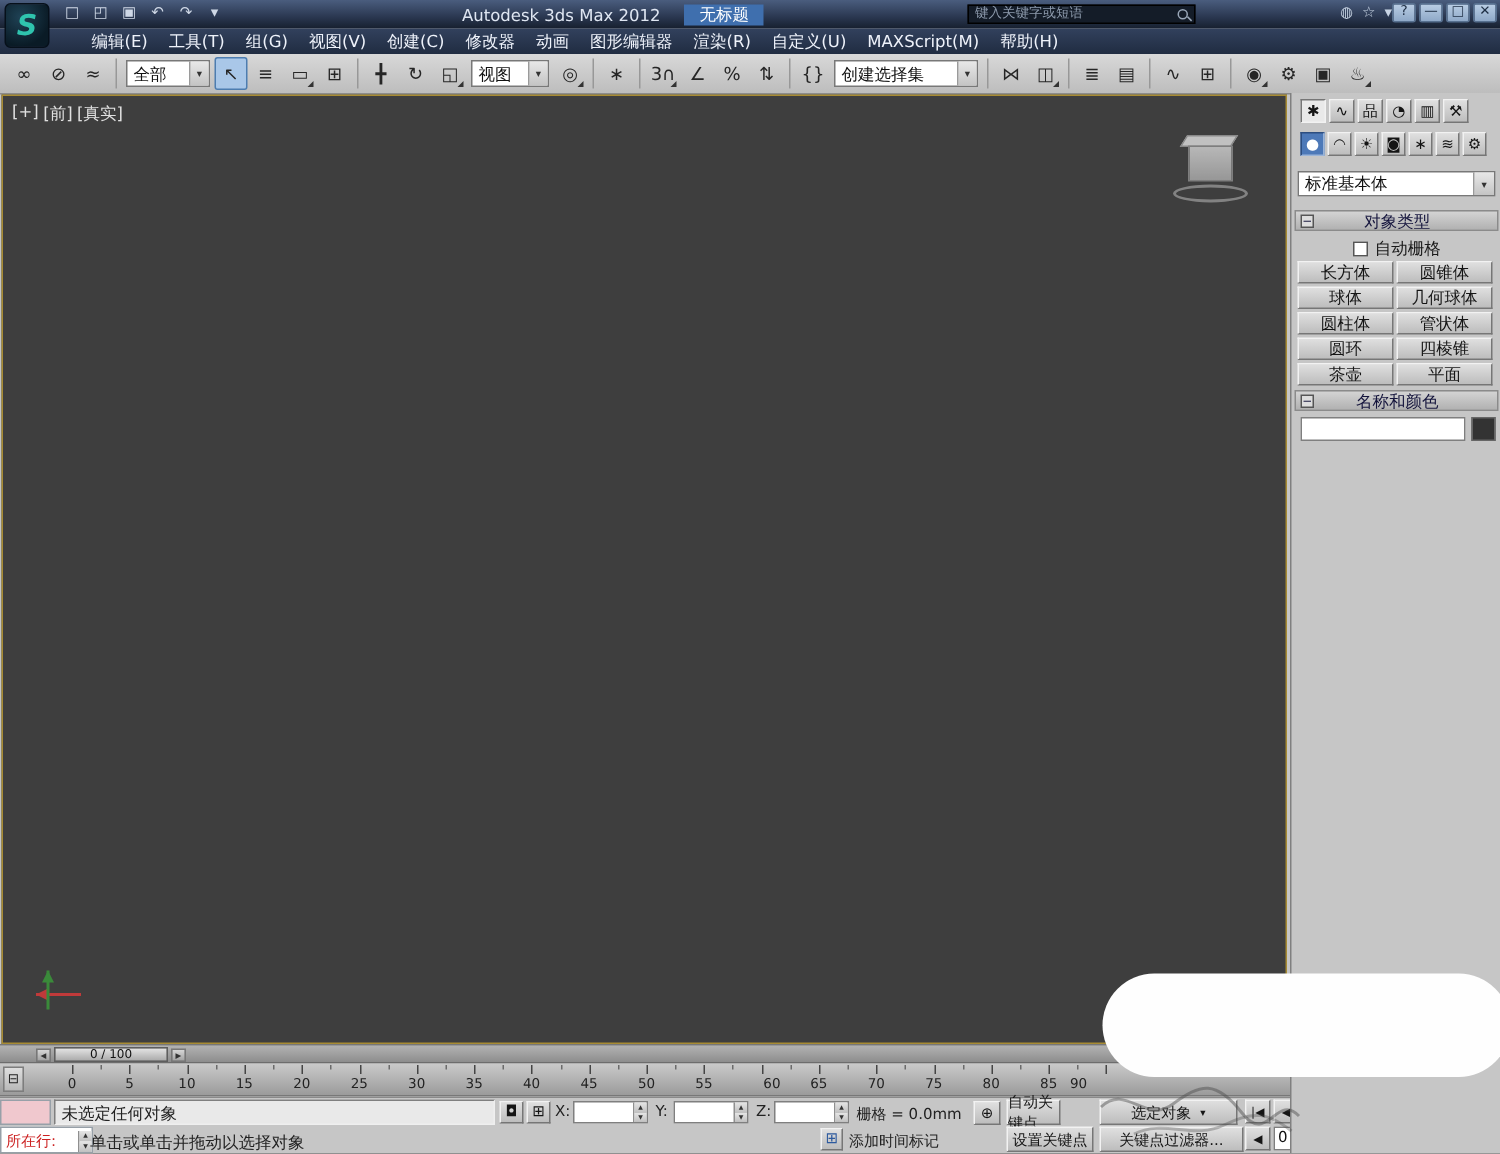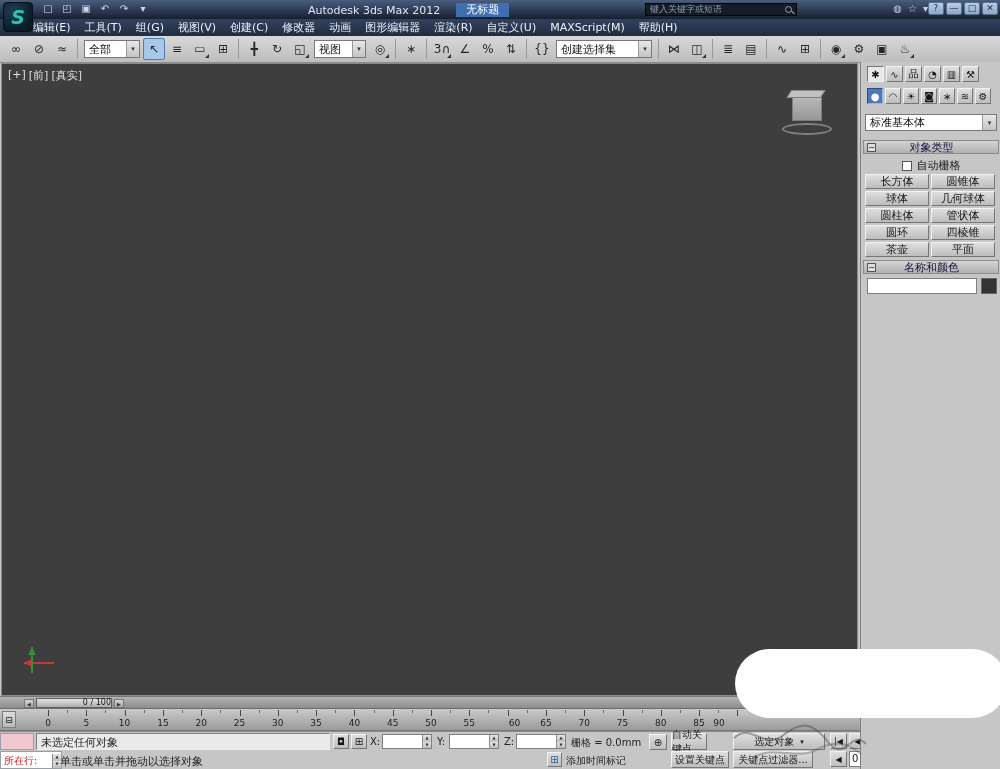--- a/index.html
+++ b/index.html
@@ -22,21 +22,21 @@
     border:1px solid #000; color:#8e9bad; font-size:9px; line-height:11px; padding:0 16px 0 4px; }
   .mag { position:absolute; right:4px; top:2px; width:7px; height:7px; border:1px solid #9aa7b8; border-radius:50%; }
   .mag::after { content:""; position:absolute; left:5px; top:5px; width:4px; height:1px; background:#9aa7b8; transform:rotate(45deg); }
   .infoicons { position:absolute; right:72px; top:3px; display:flex; gap:6px; color:#c8d4e4; font-size:10px; }
   .win { position:absolute; right:2px; top:2px; display:flex; gap:2px; }
   .win span { width:16px; height:13px; background:linear-gradient(#b9cde4,#8fa9c8); border:1px solid #57708f;
     color:#1d2d43; font-size:9px; line-height:11px; text-align:center; border-radius:2px; }
 
   
   .menubar { position:absolute; left:0; top:19px; width:1000px; height:17px;
-    background:linear-gradient(#32415d,#202c41); display:flex; align-items:center; padding-left:26px; }
+    background:linear-gradient(#32415d,#202c41); display:flex; align-items:center; padding-left:54px; }
   .menu-item { padding:0 7px; font-size:11px; color:#eef2fa; white-space:nowrap; }
 
   
   .toolbar { position:absolute; left:0; top:36px; width:1000px; height:27px;
     background:linear-gradient(#d8d8d8,#bdbdbd); border-bottom:1px solid #8c8c8c;
     display:flex; align-items:center; padding-left:5px; gap:1px; }
   .tbtn { width:22px; height:22px; display:flex; align-items:center; justify-content:center;
     font-size:12px; color:#262626; border:1px solid transparent; border-radius:2px; position:relative; flex:0 0 auto; }
   .tbtn.active { background:#a9c7e8; border:1px solid #4d7db0; }
   .flyout::after { content:""; position:absolute; right:1px; bottom:1px;
@@ -59,21 +59,21 @@
     background:linear-gradient(#cdcdcd,#a7a7a7); border:1px solid #8a8a8a; }
   .vc-ring { position:absolute; left:1px; top:33px; width:50px; height:12px;
     border:2px solid #8f8f8f; border-radius:50%; }
   .axis-tripod { position:absolute; left:8px; bottom:16px; }
 
   
   .timeslider { position:absolute; left:0; top:696px; width:860px; height:13px;
     background:linear-gradient(#b3b3b3,#8d8d8d); border-top:1px solid #777; border-bottom:1px solid #6d6d6d; }
   .ts-handle { position:absolute; left:36px; top:1px; width:76px; height:10px;
     background:linear-gradient(#e3e3e3,#ababab); border:1px solid #5e5e5e;
-    font-size:8px; line-height:8px; text-align:right; color:#111; }
+    font-size:8px; line-height:8px; text-align:center; color:#111; }
   .ts-arrow { position:absolute; top:2px; width:10px; height:9px; font-size:5px; line-height:8px; text-align:center;
     color:#333; background:linear-gradient(#d6d6d6,#a3a3a3); border:1px solid #777; }
 
   
   .ruler { position:absolute; left:0; top:709px; width:860px; height:22px;
     background:linear-gradient(#cacaca,#9b9b9b); border-bottom:1px solid #787878; }
   .ruler .num { position:absolute; bottom:2px; font-size:9px; color:#222; transform:translateX(-50%); }
   .ruler .tickM { position:absolute; top:1px; width:1px; height:6px; background:#454545; }
   .ruler .tickm { position:absolute; top:1px; width:1px; height:3px; background:#6b6b6b; }
   .trackbar-btn { position:absolute; left:2px; top:2px; width:14px; height:17px;
@@ -365,21 +365,21 @@
     <span class="sbtn" style="position:absolute;left:547px;top:20px;width:15px;height:15px;color:#2d5a9e">⊞</span>
     <span class="slabel" style="left:566px;top:22px">添加时间标记</span>
 
     <span class="sbtn" style="position:absolute;left:649px;top:2px;width:18px;height:16px">⊕</span>
     <div class="sbtn" style="position:absolute;left:671px;top:1px;width:36px;height:17px">自动关键点</div>
     <div class="sbtn" style="position:absolute;left:671px;top:19px;width:58px;height:17px">设置关键点</div>
     <div class="sbtn" style="position:absolute;left:733px;top:1px;width:92px;height:17px">
       <span>选定对象</span>
       <span style="margin-left:6px;font-size:7px">▾</span>
     </div>
-    <div class="sbtn" style="position:absolute;left:733px;top:19px;width:80px;height:17px">关键点过滤器...</div>
+    <div class="sbtn" style="position:absolute;left:733px;top:19px;width:96px;height:17px">关键点过滤器...</div>
 
     <div class="play" style="left:830px;top:1px">
       <span class="sbtn pbtn">|◀</span>
       <span class="sbtn pbtn">◀</span>
       <span class="sbtn pbtn">▶</span>
       <span class="sbtn pbtn">▶|</span>
     </div>
     <div class="play" style="left:830px;top:19px">
       <span class="sbtn pbtn">◀</span>
       <div class="cfield" style="position:relative;left:0;top:0;width:46px;height:16px">

